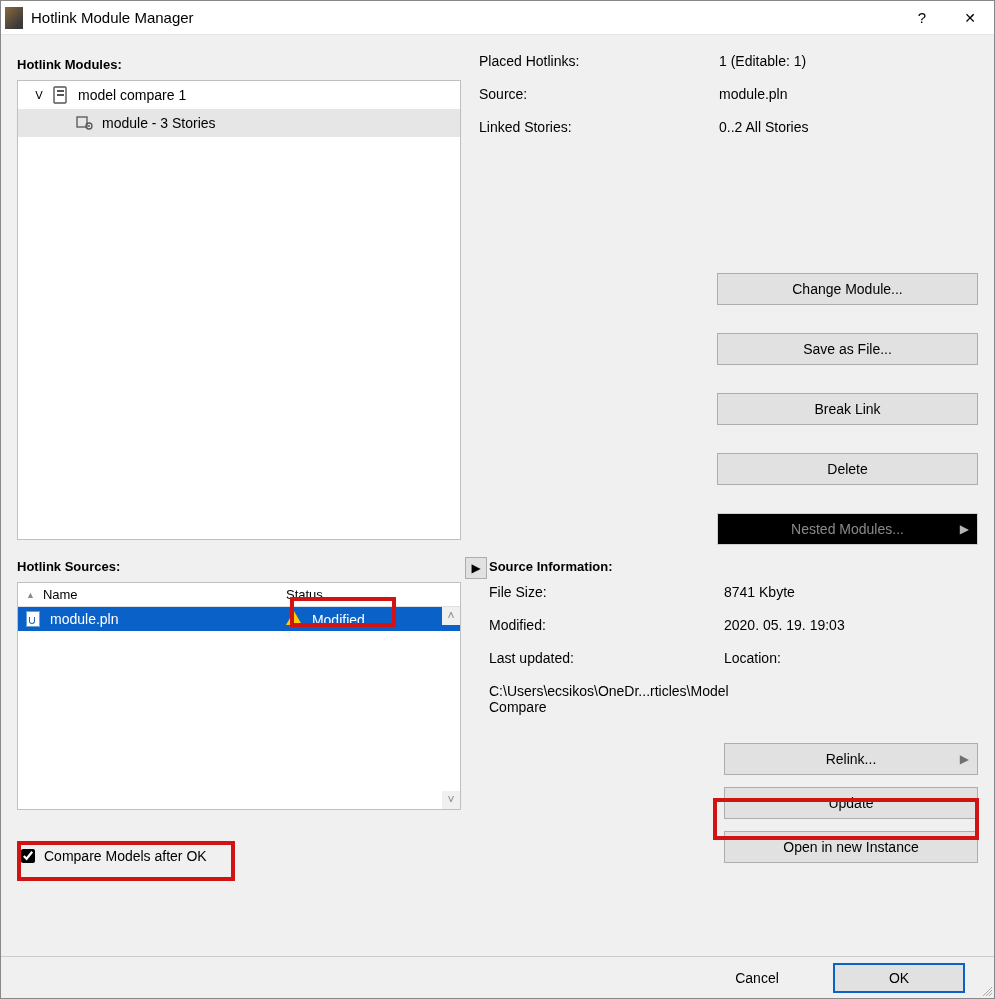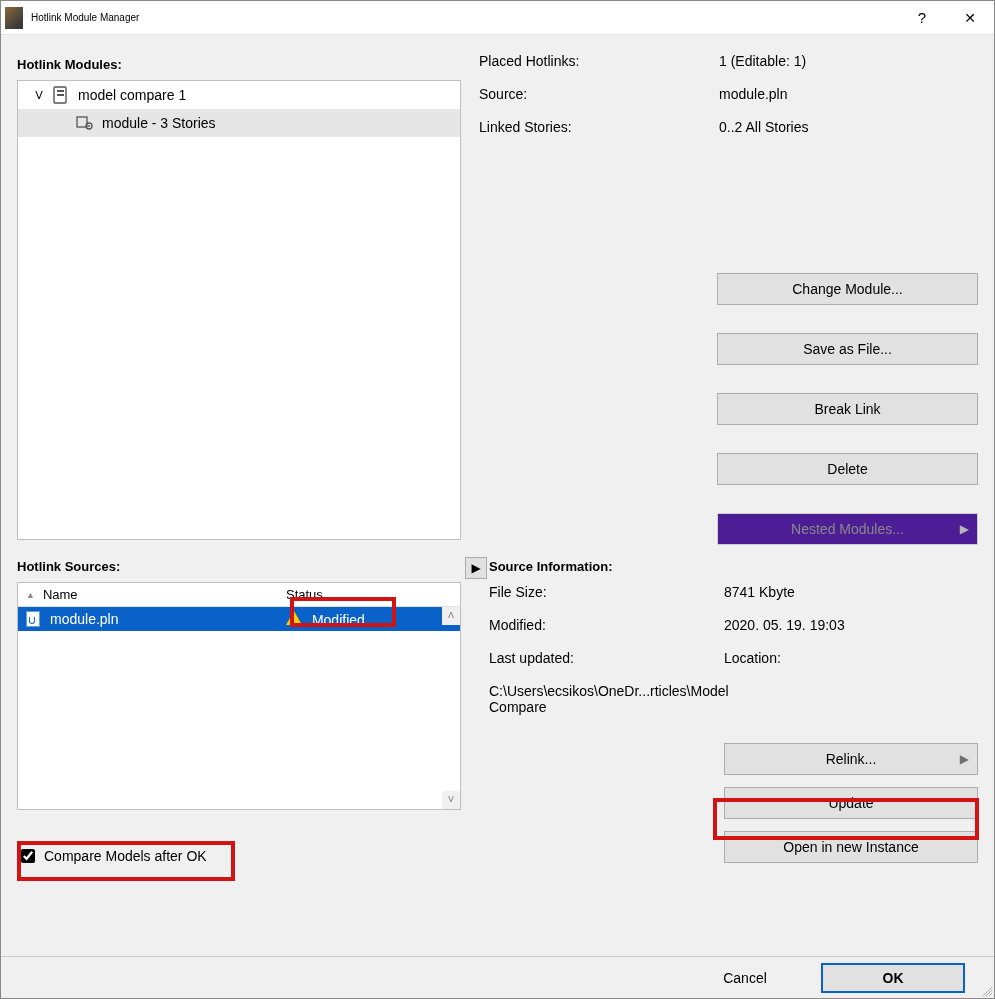--- a/index.html
+++ b/index.html
@@ -22,21 +22,21 @@
     align-items: center;
     padding: 0 0 0 4px;
     background: #fff;
     border-bottom: 1px solid #e5e5e5;
   }
   .app-icon {
     width: 18px; height: 22px;
     background: linear-gradient(135deg,#8a6a3a 0%,#3a3a3a 80%);
     margin-right: 8px;
   }
-  .titlebar .title { flex: 1; font-size: 10px; }
+  .titlebar .title { flex: 1; font-size: 15px; }
   .titlebar .winbtn {
     width: 48px; height: 34px;
     display: flex; align-items: center; justify-content: center;
     font-size: 14px;
   }
   .help-glyph { font-size: 15px; }
   .close-glyph { font-size: 14px; }
 
   
   .content {
@@ -85,21 +85,21 @@
   .btn-stack { margin-top: auto; display: flex; flex-direction: column; gap: 28px; padding-left: 238px;}
   .btn {
     height: 32px;
     background: #e1e1e1;
     border: 1px solid #adadad;
     font-family: inherit; font-size: 14px;
     display: flex; align-items: center; justify-content: center;
     position: relative;
     cursor: default;
   }
-  .btn.disabled { color: #8a8a8a; background: #4c1d95; border-color: #cfcfcf; }
+  .btn.disabled { color: #8a8a8a; background: #000000; border-color: #cfcfcf; }
   .btn .arrow-right {
     position: absolute; right: 8px; top: 50%; transform: translateY(-50%);
     font-size: 12px; color: #707070;
   }
   .btn.disabled .arrow-right { color: #b5b5b5; }
 
   
   .sources-panel { height: 228px; position: relative; }
   .sources-header {
     height: 24px; display: flex; align-items: center;
@@ -335,17 +335,17 @@
     <div class="hl" style="left:0px;   top:288px; width:218px; height:40px;"></div>
     <div class="hl" style="left:696px; top:245px; width:266px; height:42px;"></div>
   </div>
 
 </div>
 
 <div class="footer">
   <div class="btn plain" style="width:130px;">
       <span>Cancel</span>
     </div>
-  <div class="btn primary" style="width:142px;font-weight:bold;">
+  <div class="btn primary" style="width:130px;">
       <span>OK</span>
     </div>
   <div class="resize-grip"></div>
 </div>
 
 </body></html>

